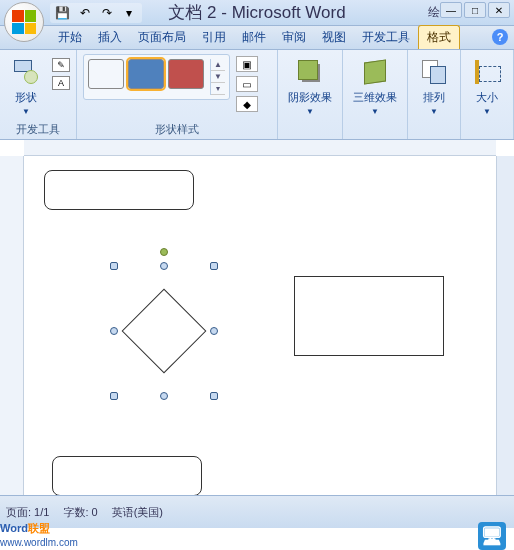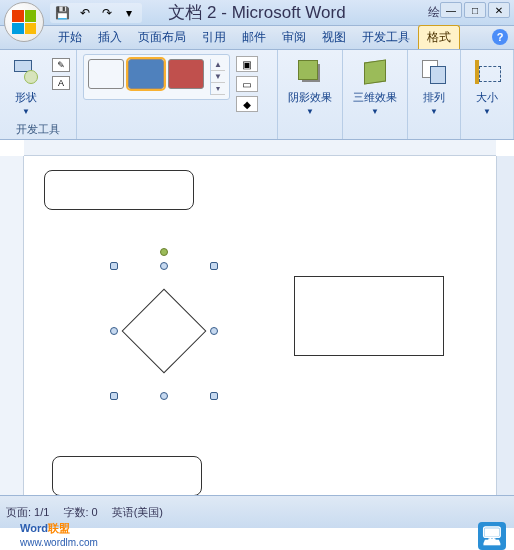--- a/index.html
+++ b/index.html
@@ -68,21 +68,21 @@
 .shape-rect { position: absolute; border: 1.5px solid #333; border-radius: 8px; background: #fff; }
 .shape-rect.sharp { border-radius: 0; }
 .diamond-wrap { position: absolute; }
 .diamond { width: 100%; height: 100%; border: 1px solid #333; transform: rotate(45deg); background: #fff; }
 .handle { position: absolute; width: 8px; height: 8px; background: #c6d9f0; border: 1px solid #385d8a; border-radius: 2px; }
 .handle.rot { background: #9bbb59; border-color: #6a8030; border-radius: 50%; }
 .handle.mid { border-radius: 50%; }
 
 .statusbar { position: absolute; bottom: 22px; left: 0; right: 0; height: 28px; background: linear-gradient(#dfe9f5, #c9dbf0); border-top: 1px solid #9db6d6; display: flex; align-items: center; font-size: 11px; color: #335; padding: 16px 6px; gap: 14px; }
 
-.watermark1 { position: absolute; bottom: 2px; left: 20px; font-size: 11px; }
+.watermark1 { position: absolute; bottom: 2px; left: 0; font-size: 11px; }
 .watermark1 .w1a { color: #2a5db0; font-weight: bold; }
 .watermark1 .w1b { color: #ff8800; font-weight: bold; }
 .watermark1 .w1c { color: #2a5db0; font-size: 10px; }
 .watermark2 { position: absolute; bottom: 0; right: 8px; font-size: 24px; font-weight: bold; color: #ff6600; display: flex; align-items: center; gap: 4px; }
 .wm-icon { width: 28px; height: 28px; background: #2a8fd6; border-radius: 4px; display: flex; align-items: center; justify-content: center; color: #fff; font-size: 18px; }
 </style>
 </head>
 <body>
 
 <div class="titlebar">
@@ -151,20 +151,21 @@
           <div class="gal-btn">▼</div>
           <div class="gal-btn">▾</div>
         </div>
       </div>
       <div class="style-tools">
         <div class="tool-row">▣</div>
         <div class="tool-row">▭</div>
         <div class="tool-row">◆</div>
       </div>
     </div>
+    <div class="group-label">形状样式</div>
   </div>
 
   <div class="group">
     <div class="group-content">
       <div class="bigbtn">
         <div class="bigbtn-icon">
             <div class="shadow-icon"></div>
           </div>
         <div class="bigbtn-label">阴影效果</div>
         <div class="drop-arrow">▼</div>

